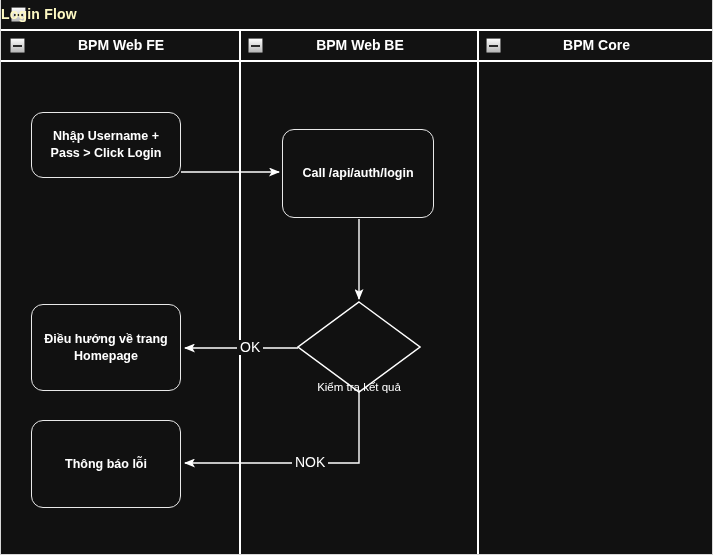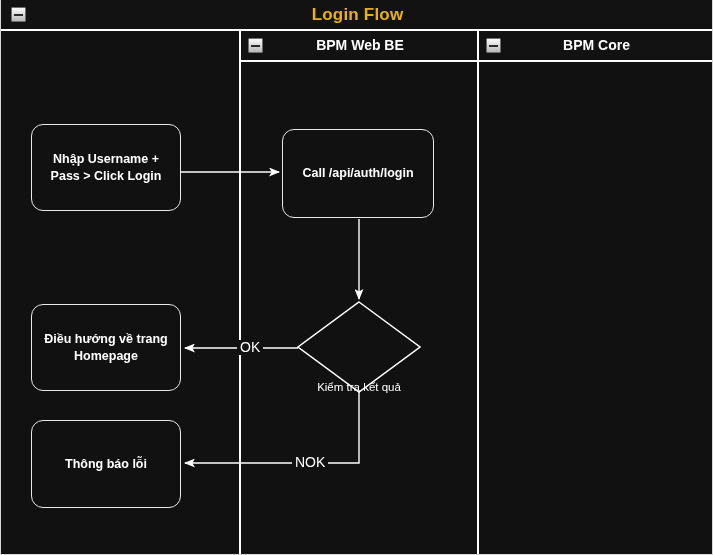--- a/index.html
+++ b/index.html
@@ -35,23 +35,22 @@
     border-bottom: 2px solid #ffffff;
     box-sizing: border-box;
   }
   .pool-title-label {
     position: absolute;
     left: 0;
     top: 0;
     width: 713px;
     height: 29px;
     line-height: 29px;
-    text-align: center;
-    color: #eab308;
-    font-size: 17px;
+    color: #fef9c3;
+    font-size: 14px;
     font-weight: bold;
     letter-spacing: .2px;
   }
 
   
   .collapse-icon {
     position: absolute;
     width: 15px;
     height: 15px;
     background: linear-gradient(#fbfbfb, #b9b9b9);
@@ -160,20 +159,24 @@
 </head>
 <body>
 
 <div id="diagram-root">
 
   <div class="pool-title">
     <div class="collapse-icon" style="left:10px; top:7px;"></div>
     <div class="pool-title-label">Login Flow</div>
   </div>
 
+  <div class="lane-header" style="left:0px; width:240px;">
+    <div class="collapse-icon" style="left:9px; top:7px;"></div>
+    <div class="lane-header-label">BPM Web FE</div>
+  </div>
 
   <div class="lane-header" style="left:240px; width:238px;">
     <div class="collapse-icon" style="left:7px; top:7px;"></div>
     <div class="lane-header-label">BPM Web BE</div>
   </div>
 
   <div class="lane-header" style="left:478px; width:235px;padding-left:6px;">
     <div class="collapse-icon" style="left:7px; top:7px;"></div>
     <div class="lane-header-label">BPM Core</div>
   </div>
@@ -194,21 +197,21 @@
 
     <path d="M297,348 L184,348" stroke="#ffffff" stroke-width="1.4" fill="none" marker-end="url(#arrowhead)"></path>
 
     <path d="M358,392 L358,463 L184,463" stroke="#ffffff" stroke-width="1.4" fill="none" marker-end="url(#arrowhead)"></path>
   </svg>
 
   <div class="edge-label" style="left:224px; top:340px;">OK</div>
 
   <div class="edge-label" style="left:279px; top:455px;">NOK</div>
 
-  <div class="node-box" style="left:30px; top:124px; width:150px; height:87px;">Nhập Username + Pass &gt; Click Login</div>
+  <div class="node-box" style="left:30px; top:112px; width:150px; height:66px;">Nhập Username + Pass &gt; Click Login</div>
 
   <div class="node-box" style="left:281px; top:129px; width:152px; height:89px;text-align:center;">Call /api/auth/login</div>
 
   <div class="node-diamond" style="left:296px; top:301px; width:124px; height:92px;">
     <svg width="124" height="92" viewBox="0 0 124 92" xmlns="http://www.w3.org/2000/svg">
       <polygon points="62,1 123,46 62,91 1,46" fill="#111111" stroke="#ffffff" stroke-width="1.5"></polygon>
     </svg>
     <span class="diamond-text">Kiểm tra kết quả</span>
   </div>
 

